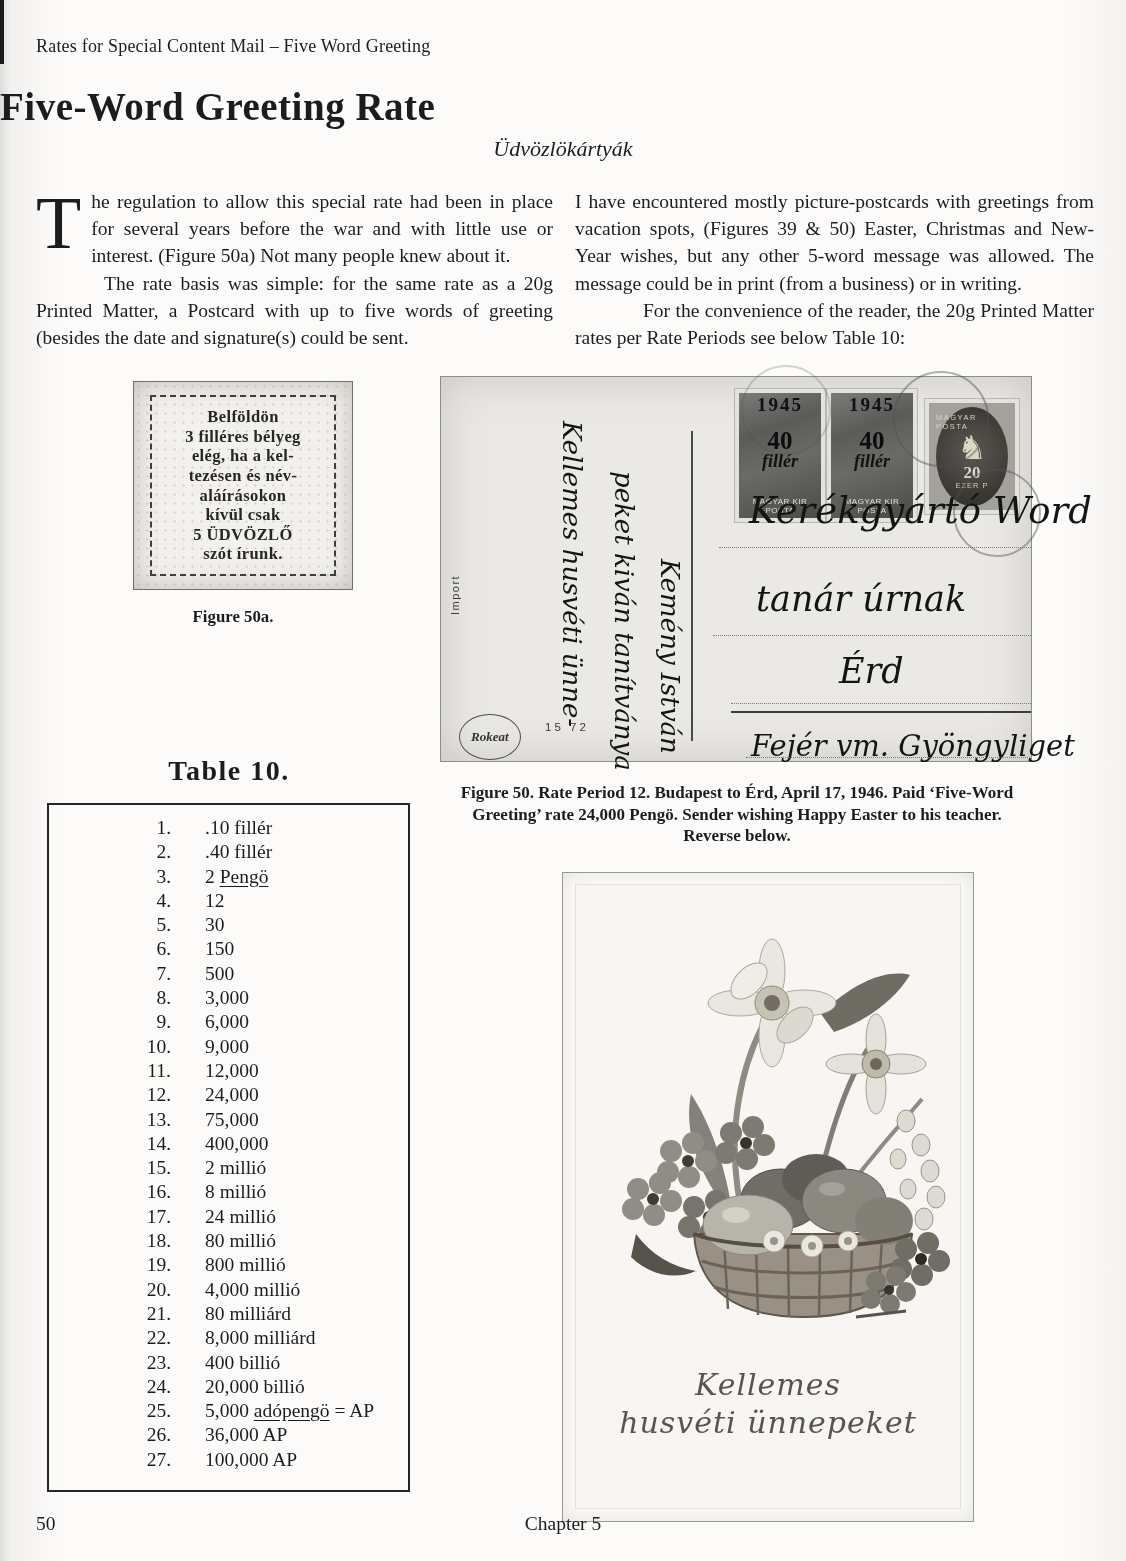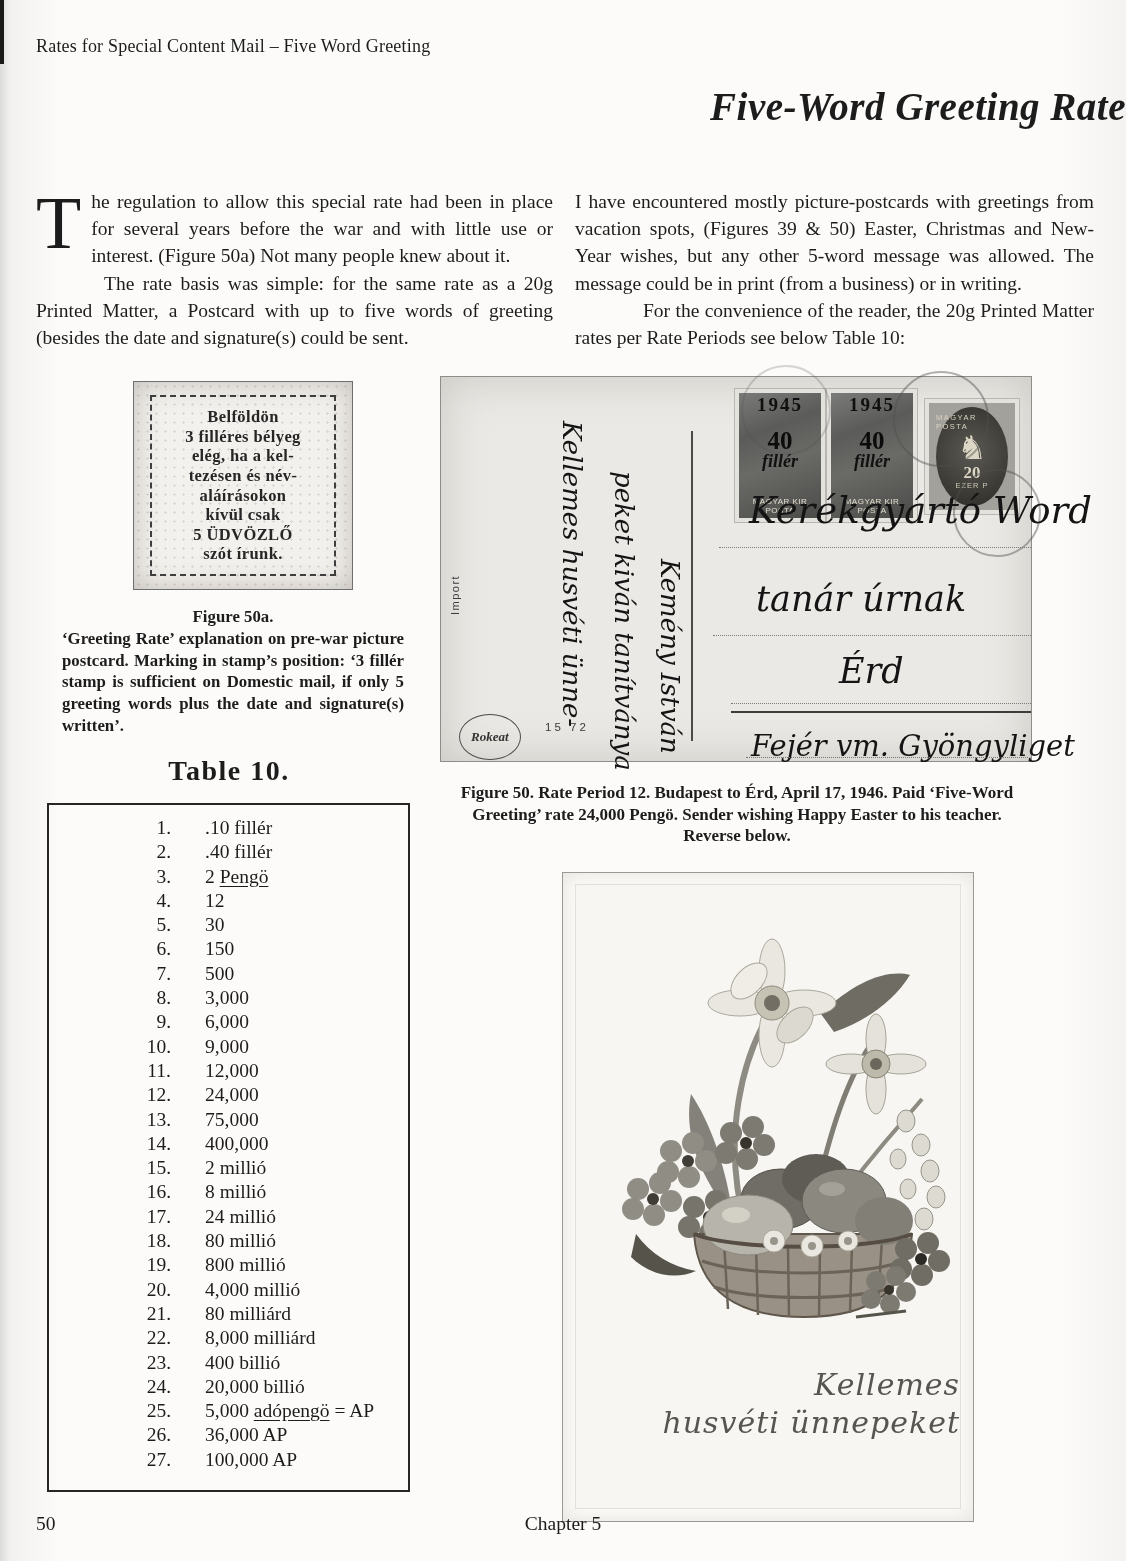--- a/index.html
+++ b/index.html
@@ -3,21 +3,21 @@
 <meta charset="utf-8">
 <style>
   html,body{margin:0;padding:0;background:#9a9a9a;}
   .page{
     position:relative; width:1126px; height:1561px; overflow:hidden;
     background:linear-gradient(90deg,#dcdcda 0px,#f2f1ef 10px,#fcfbfa 60px,#fcfbfa 1060px,#f4f3f1 1126px);
     font-family:"Liberation Serif",serif; color:#1c1c1c;
   }
   .scan-edge{position:absolute;left:0;top:0;width:4px;height:64px;background:#1a1a1a;}
   .running-header{position:absolute;left:36px;top:36px;font-size:18px;letter-spacing:.2px;}
-  .page-title{position:absolute;left:0;top:84px;width:100%;text-align:right;font-size:39px;font-weight:bold;font-style:italic;letter-spacing:.5px;}
+  .page-title{position:absolute;left:0;top:84px;width:100%;text-align:left;font-size:39px;font-weight:bold;letter-spacing:.5px;}
   .page-subtitle{position:absolute;left:0;top:136px;width:100%;text-align:center;font-size:22px;font-style:italic;}
 
   .col{position:absolute;top:188px;font-size:19.5px;line-height:27.2px;text-align:justify;}
   .col-left{left:36px;width:517px;}
   .col-right{left:575px;width:519px;}
   .dropcap{float:left;font-size:74px;line-height:58px;padding:6px 10px 0 0;}
   .para-indent{text-indent:68px;margin:0;}
   .col p{margin:0;}
 
   
@@ -83,36 +83,37 @@
   .s3-unit{font-size:7.5px;letter-spacing:1px;color:#cfcab8;font-family:"Liberation Sans",sans-serif;}
   .postmark{position:absolute;border:2px solid rgba(80,80,78,.45);border-radius:50%;}
 
   .fig50-caption{position:absolute;left:447px;top:782px;width:580px;text-align:center;font-weight:bold;font-size:17px;line-height:21.5px;}
 
   
   .easter-card{position:absolute;left:562px;top:872px;width:412px;height:650px;background:#fcfbf8;
     border:1px solid #999996;box-sizing:border-box;box-shadow:inset 0 0 20px rgba(160,155,148,.25);}
   .easter-inner{position:absolute;left:12px;right:12px;top:11px;bottom:12px;background:#f7f6f2;border:1px solid #e3e0d8;}
   .easter-art{position:absolute;left:0;top:4px;width:100%;text-align:center;}
-  .easter-text{position:absolute;left:0;width:100%;text-align:right;font-family:"DejaVu Serif",serif;
+  .easter-text{position:absolute;left:0;width:100%;text-align:center;font-family:"DejaVu Serif",serif;
     font-style:italic;font-size:30px;color:#57554f;letter-spacing:1px;}
   .easter-text1{top:482px;}
   .easter-text2{top:520px;}
 
   .footer-pagenum{position:absolute;left:36px;top:1513px;font-size:19.5px;}
   .footer-chapter{position:absolute;left:0;top:1513px;width:100%;text-align:center;font-size:19.5px;}
 </style>
 </head>
 <body>
 
 <div class="page">
   <div class="scan-edge"></div>
 
   <div class="running-header">Rates for Special Content Mail – Five Word Greeting</div>
   <div class="page-title">Five-Word Greeting Rate</div>
+  <div class="page-subtitle">Üdvözlökártyák</div>
 
   <div class="col col-left">
     <p><span class="dropcap">T</span><span>he regulation to allow this special rate had been in place for several years before the war and with little use or interest. (Figure 50a) Not many people knew about it.</span></p>
     <p class="para-indent">The rate basis was simple: for the same rate as a 20g Printed Matter, a Postcard with up to five words of greeting (besides the date and signature(s) could be sent.</p>
   </div>
 
   <div class="col col-right">
     <p>I have encountered mostly picture-postcards with greetings from vacation spots, (Figures 39 &amp; 50) Easter, Christmas and New-Year wishes, but any other 5-word message was allowed. The message could be in print (from a business) or in writing.</p>
     <p class="para-indent">For the convenience of the reader, the 20g Printed Matter rates per Rate Periods see below Table 10:</p>
   </div>
@@ -124,21 +125,20 @@
         <div>elég, ha a kel-</div>
         <div>tezésen és név-</div>
         <div>aláírásokon</div>
         <div>kívül csak</div>
         <div>5 ÜDVÖZLŐ</div>
         <div>szót írunk.</div>
       </div>
   </div>
   <div class="fig50a-caption">
     <span class="cap-title">Figure 50a.</span>
-    <span>‘Greeting Rate’ explanation on pre-war picture postcard.  Marking in stamp’s position: ‘3 fillér stamp is sufficient on Domestic mail, if only 5 greeting words plus the date and signature(s) written’.</span>
   </div>
 
   <div class="table10-heading">Table 10.</div>
   <div class="rate-table">
     <div class="rate-rows">
         <div class="rate-row">
           <div class="rate-num">1.</div>
           <div class="rate-val">.10 fillér</div>
         </div>
         <div class="rate-row">

